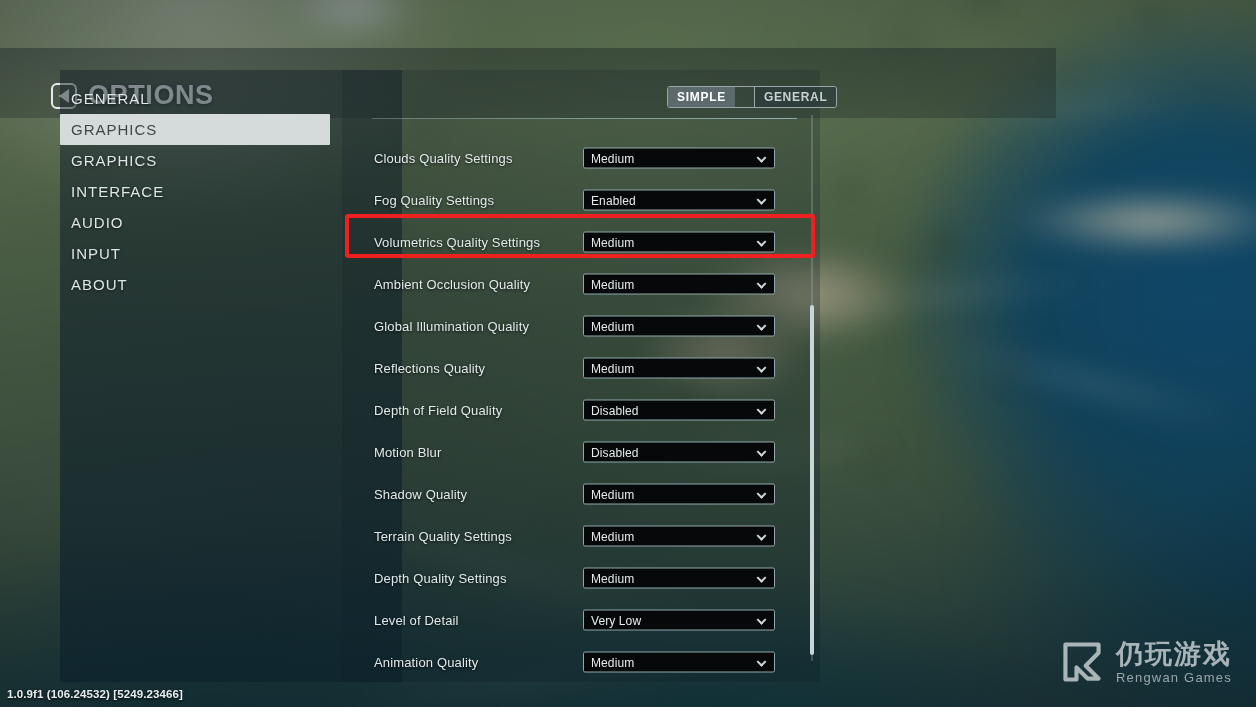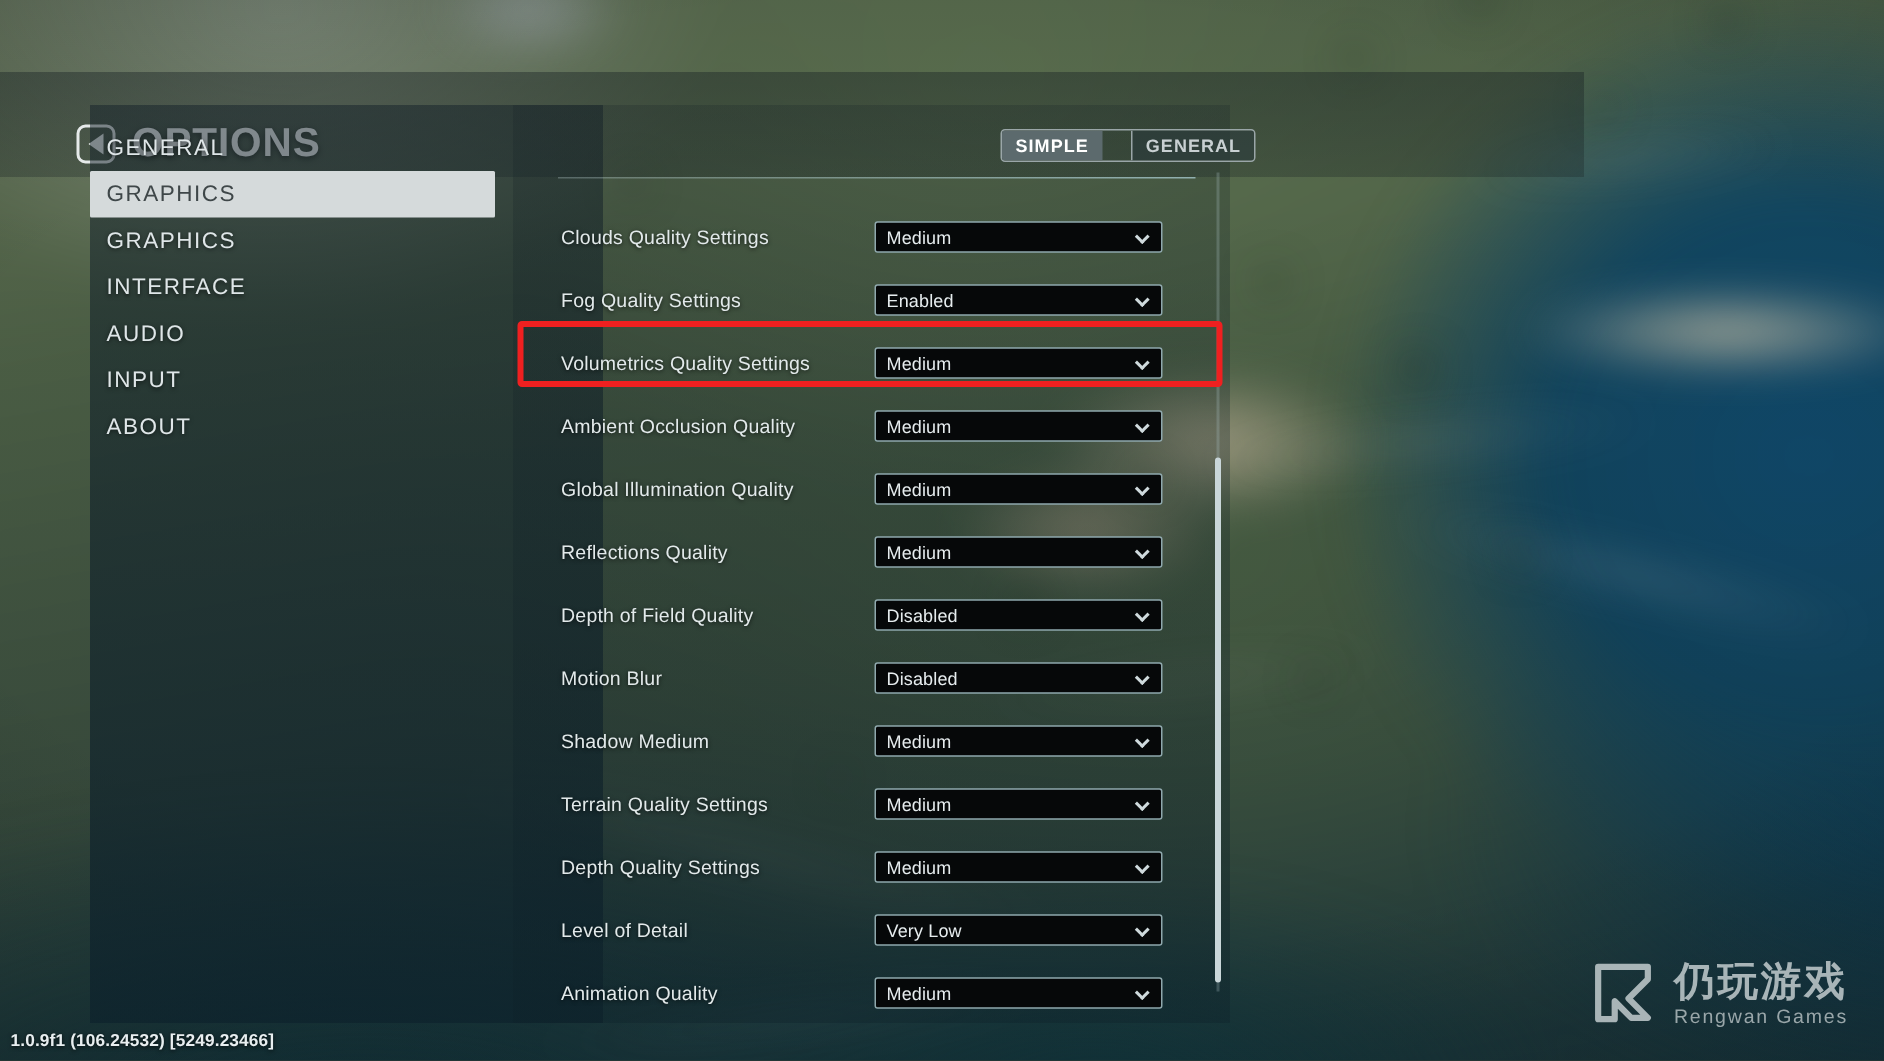--- a/index.html
+++ b/index.html
@@ -416,21 +416,21 @@
           </div>
         </div>
         <div class="row">
           <div class="row-label">Motion Blur</div>
           <div class="dropdown">
             <span class="dd-value">Disabled</span>
             <span class="dd-caret"></span>
           </div>
         </div>
         <div class="row">
-          <div class="row-label">Shadow Medium</div>
+          <div class="row-label">Shadow Quality</div>
           <div class="dropdown">
             <span class="dd-value">Medium</span>
             <span class="dd-caret"></span>
           </div>
         </div>
         <div class="row">
           <div class="row-label">Terrain Quality Settings</div>
           <div class="dropdown">
             <span class="dd-value">Medium</span>
             <span class="dd-caret"></span>

